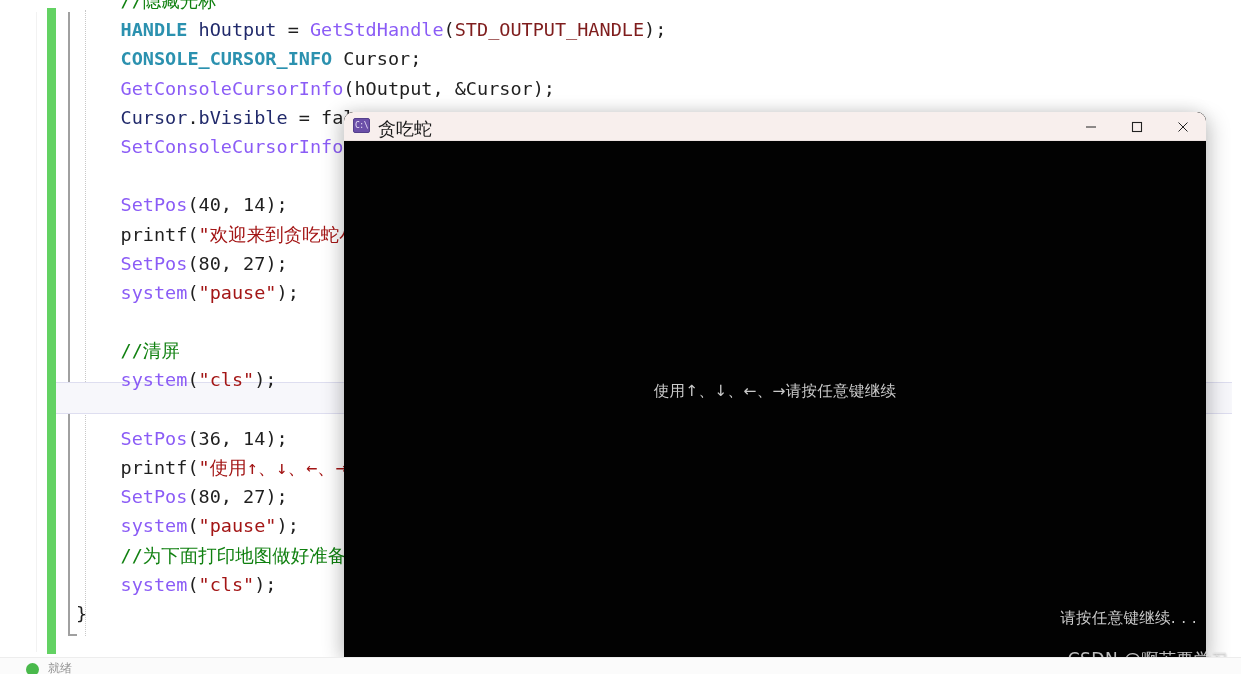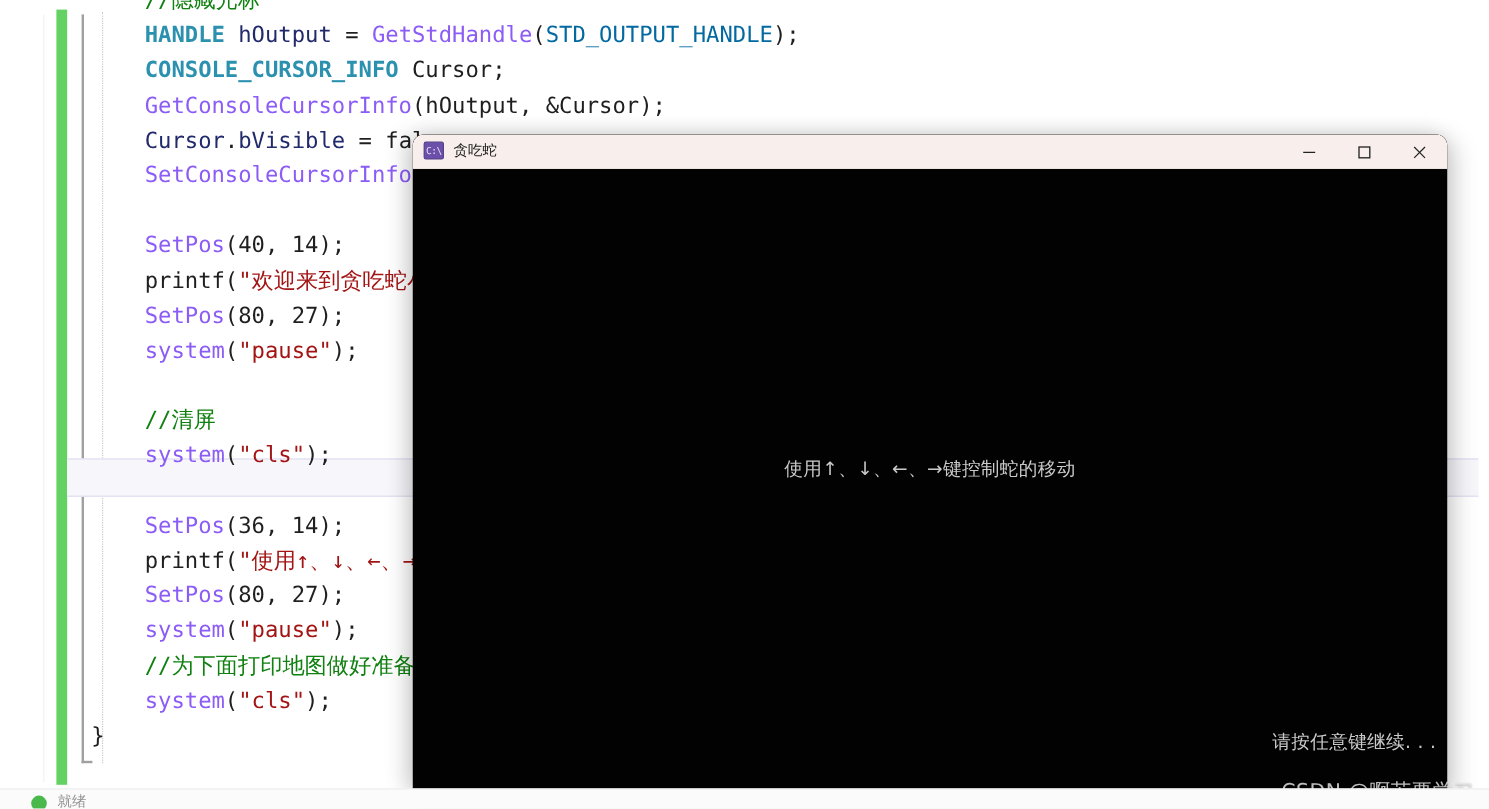--- a/index.html
+++ b/index.html
@@ -73,21 +73,21 @@
     color: #1f1f1f;
   }
   .ln { height: 29.2px; white-space: pre; }
   .ln .ind { color: transparent; }
 
   
   .t-comment { color: #108010; }
   .t-type    { color: #2b91af; font-weight: bold; }
   .t-var     { color: #212a6b; }
   .t-fn      { color: #8b5cf6; }
-  .t-macro   { color: #0369a1; }
+  .t-macro   { color: #7f1d1d; }
   .t-str     { color: #a31515; }
   .t-punct   { color: #1f1f1f; }
   .t-plain   { color: #1f1f1f; }
   .t-brace   { color: #1f1f1f; }
 
   
   .cur-line {
     position: absolute;
     left: 56px; top: 382px;
     width: 1176px; height: 32px;
@@ -121,21 +121,21 @@
     background: #6b4fa8;
     border: 1px solid #55408c;
     border-radius: 2px;
     display: flex; align-items: center; justify-content: center;
     font-family: "DejaVu Sans Mono", monospace;
     font-size: 8px; color: #e8e0f7; line-height: 1;
     letter-spacing: -0.5px;
   }
   .win-title {
     position: absolute; left: 34px; top: 5px;
-    font-size: 12px;
+    font-size: 18px;
     color: #1a1a1a;
     font-family: "DejaVu Sans", "Liberation Sans", sans-serif;
   }
   .win-btns {
     position: absolute; right: 0; top: 0;
     height: 29px; display: flex;
   }
   .win-btn {
     width: 46px; height: 29px;
     display: flex; align-items: center; justify-content: center;
@@ -243,21 +243,21 @@
         <div class="win-btn">
           <svg width="12" height="12" viewBox="0 0 12 12">
             <line x1="1.5" y1="1.5" x2="10.5" y2="10.5" stroke="#222" stroke-width="1"></line>
             <line x1="10.5" y1="1.5" x2="1.5" y2="10.5" stroke="#222" stroke-width="1"></line>
           </svg>
         </div>
       </div>
     </div>
 
     <div class="console-body">
-      <div class="console-line-center">使用↑、↓、←、→键控制蛇的移动</div>
+      <div class="console-line-center">使用↑、↓、←、→请按任意键继续</div>
       <div class="console-pause">请按任意键继续. . .</div>
     </div>
 
   </div>
 
   <div class="watermark">CSDN @啊苏要学习</div>
 
   <div class="statusbar">
     <div class="status-dot"></div>
     <div class="status-text">就绪</div>

